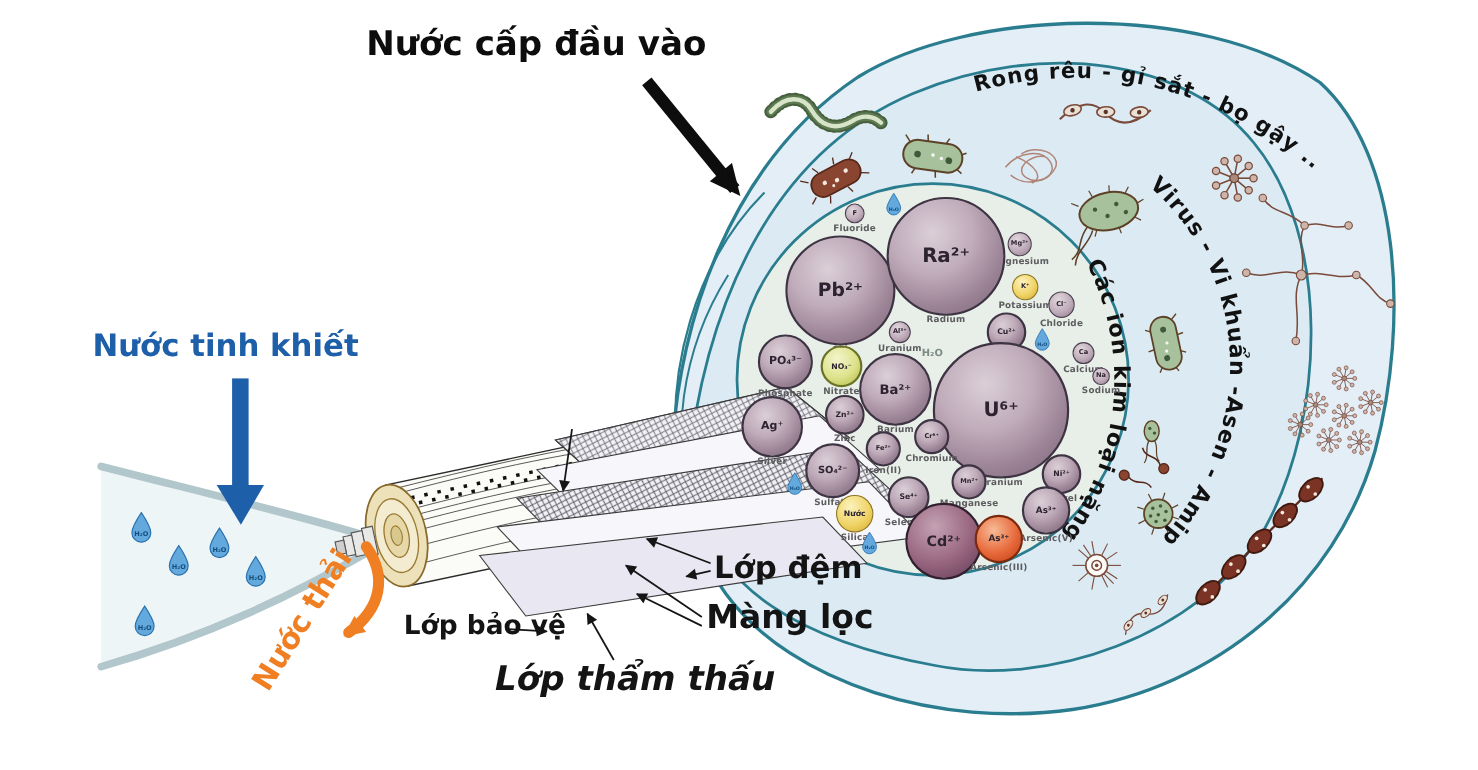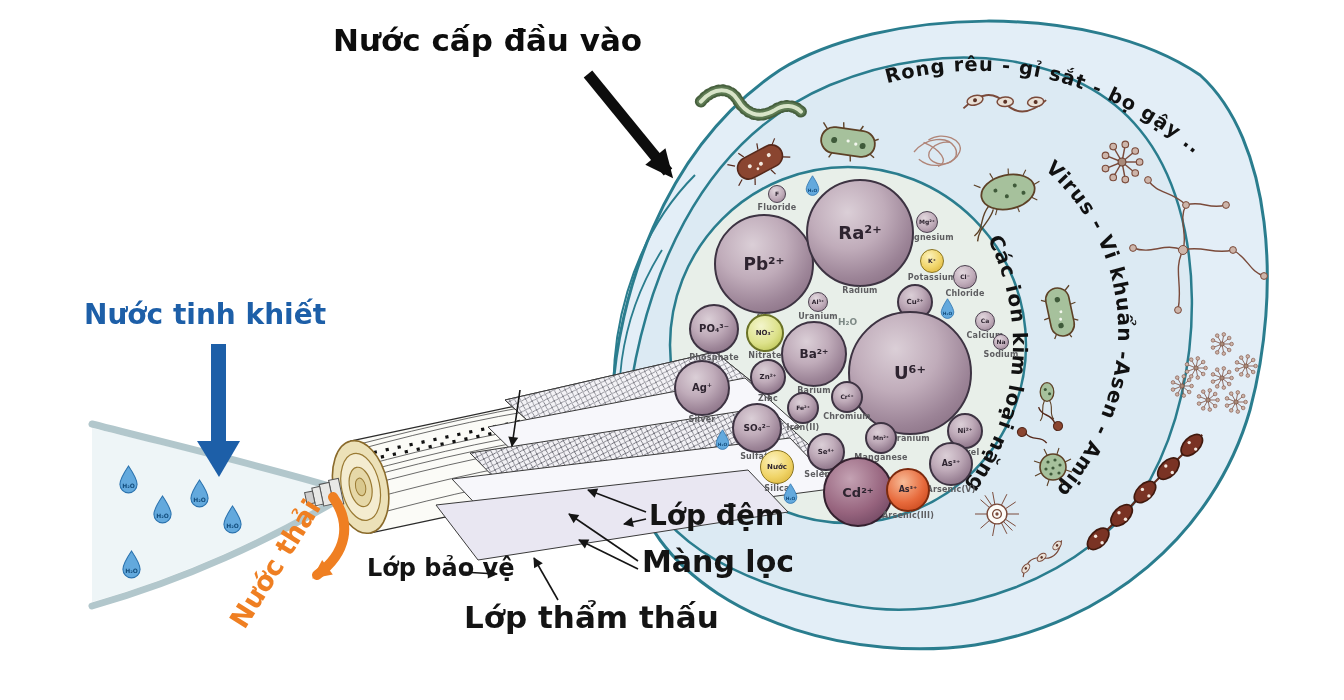--- a/index.html
+++ b/index.html
@@ -22,21 +22,21 @@
   .drop{position:absolute;}
   .lbl{position:absolute;white-space:nowrap;color:#141414;}
   #lbl-title{left:333px;top:22px;font-size:31px;font-weight:800;color:#0d0d0d;}
   #lbl-pure{left:84px;top:298px;font-size:28px;font-weight:800;color:#1d5fa8;}
   #lbl-waste{left:190px;top:548px;width:170px;text-align:center;transform:rotate(-58deg);
              font-size:27px;font-weight:800;color:#ef7f22;}
   #lbl-tube{left:372px;top:356px;font-size:22px;font-weight:600;color:#181818;}
   #lbl-cushion{left:649px;top:499px;font-size:28px;font-weight:600;}
   #lbl-membrane{left:642px;top:544px;font-size:30px;font-weight:600;}
   #lbl-protect{left:330px;top:554px;font-size:24px;font-weight:700;margin-left:37px;}
-  #lbl-osmosis{left:464px;top:599px;font-size:31px;font-weight:600;}
+  #lbl-osmosis{left:450px;top:599px;font-size:31px;font-weight:600;font-style:italic;}
   #txt-h2o-free{left:838px;top:317px;font-size:9px;font-weight:700;color:#7e8a86;}
   .curvedtext{font-family:"DejaVu Sans",sans-serif;font-weight:700;fill:#111111;letter-spacing:1px;}
 </style>
 </head>
 <body>
 
 <div id="stage">
 
 <svg id="art" width="1344" height="700" viewBox="0 0 1344 700">
   <defs>

